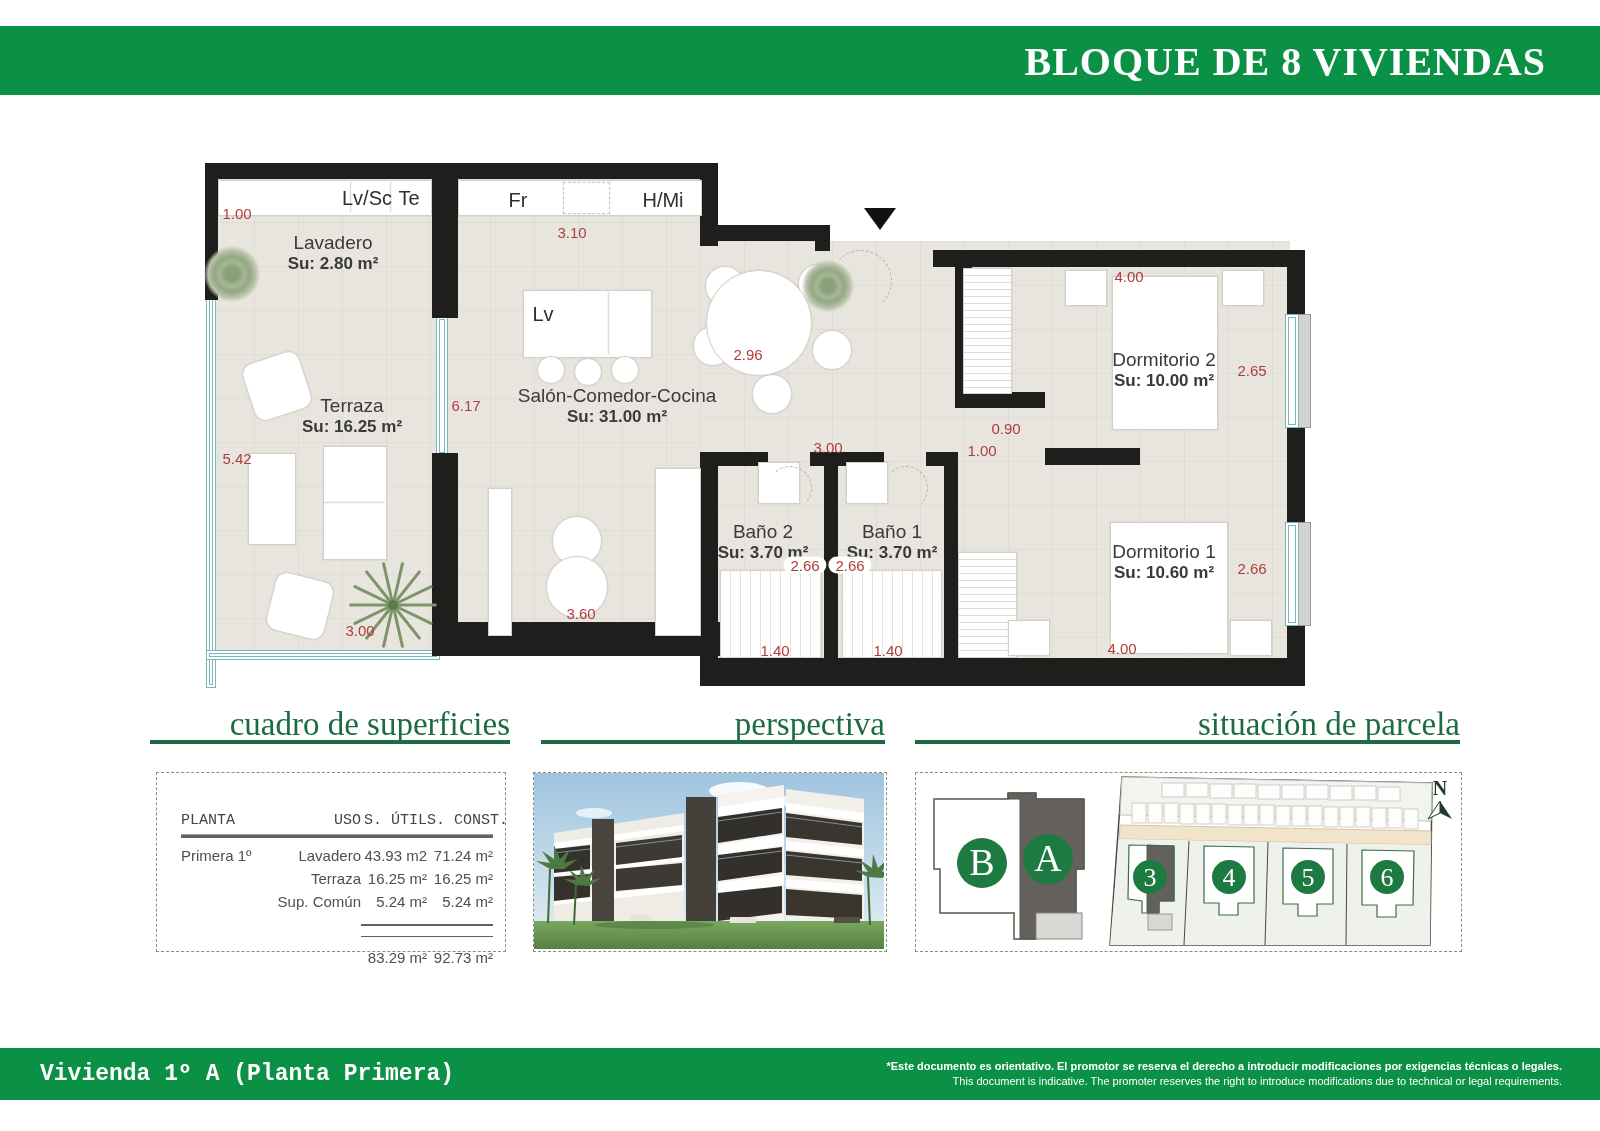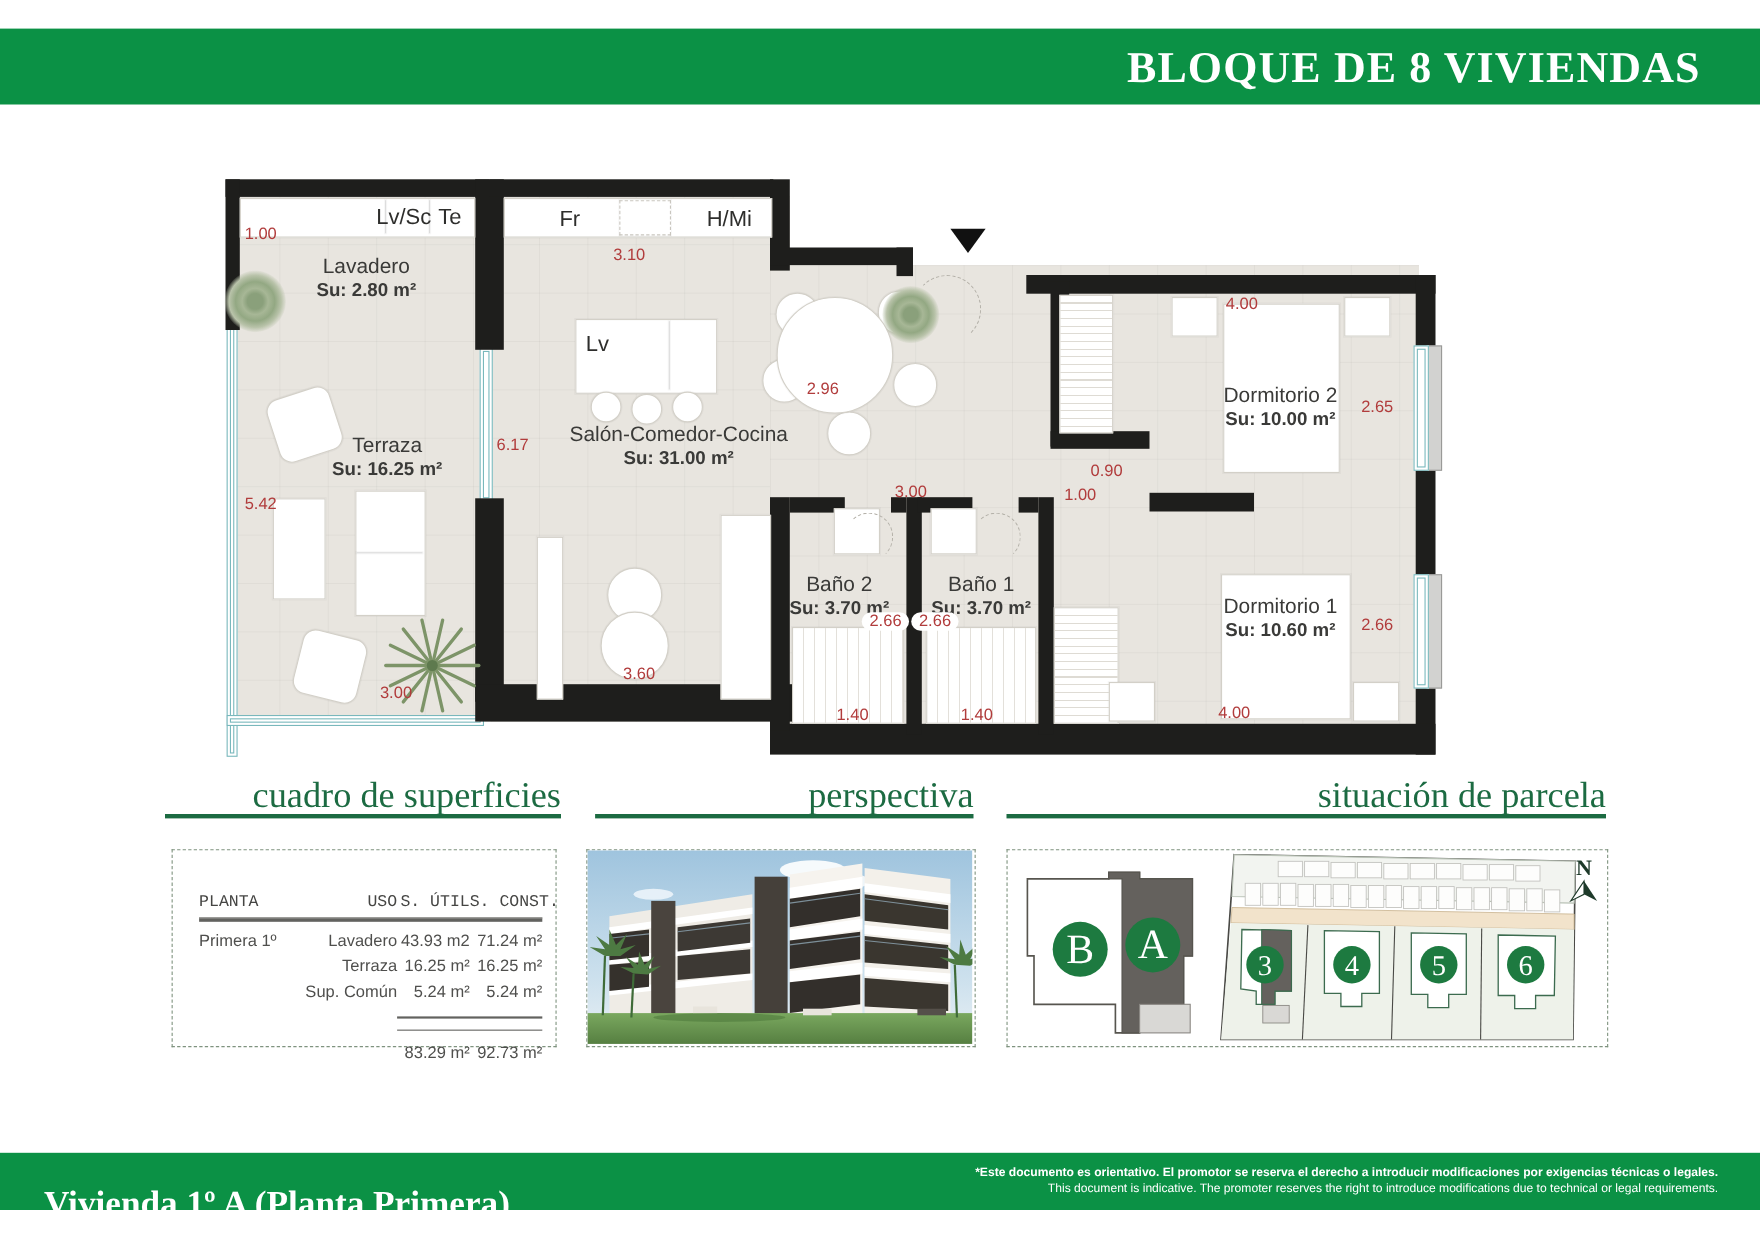--- a/index.html
+++ b/index.html
@@ -5,21 +5,21 @@
   html,body{margin:0;padding:0;background:#fff;}
   #page{position:relative;width:1600px;height:1131px;background:#ffffff;overflow:hidden;
         font-family:"Liberation Sans",sans-serif;}
   
   .greenbar{position:absolute;left:0;width:1600px;background:#0b9145;}
   #topbar{top:26px;height:69px;}
   #topbar .title{position:absolute;right:54px;top:50%;transform:translateY(-50%);
       color:#fff;font-family:"Liberation Serif",serif;font-weight:bold;font-size:40px;letter-spacing:1px;}
   #botbar{top:1048px;height:52px;}
   #botbar .title{position:absolute;left:40px;top:50%;transform:translateY(-50%);
-      color:#fff;font-family:Liberation Serif, serif;font-weight:bold;font-size:32px;margin-top:20px;}
+      color:#fff;font-family:Liberation Mono, monospace;font-weight:bold;font-size:23px;}
   #botbar .disclaimer{position:absolute;right:38px;top:50%;transform:translateY(-50%);
       color:#fff;font-size:11px;text-align:right;line-height:15px;}
   
   #plan{position:absolute;left:200px;top:158px;width:1110px;height:535px;}
   .floor{position:absolute;background:#e8e5df;
      background-image:linear-gradient(rgba(0,0,0,.035) 1px,transparent 1px),
                       linear-gradient(90deg,rgba(0,0,0,.035) 1px,transparent 1px);
      background-size:44px 44px;}
   .wall{position:absolute;background:#1e1e1c;}
   .win{position:absolute;background:#fff;border:1px solid #79b8bc;}

